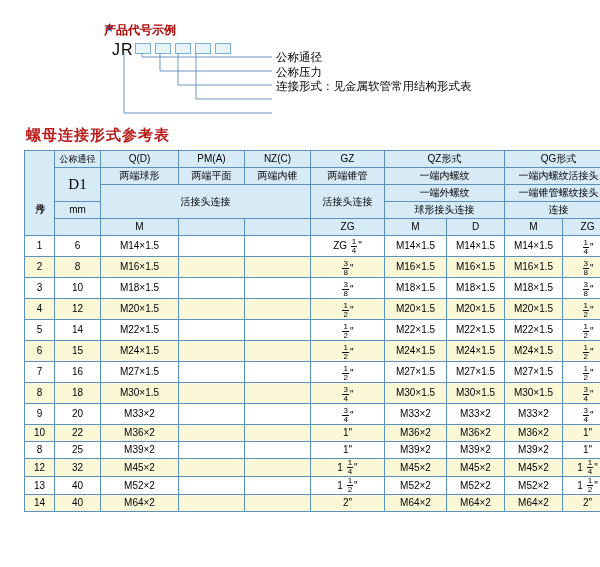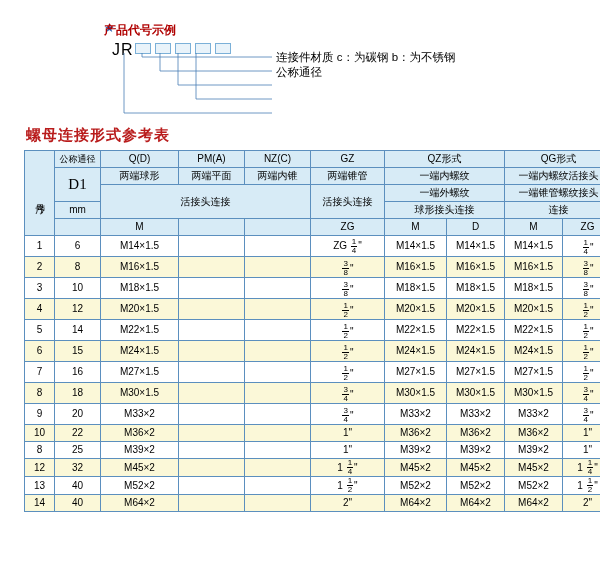--- a/index.html
+++ b/index.html
@@ -169,22 +169,23 @@
 
       <path d="M178,53 L178,85 L272,85"></path>
 
       <path d="M196,53 L196,99 L272,99"></path>
 
       <path d="M124,53 L124,113 L272,113"></path>
     </g>
   </svg>
 
   <div class="legend">
-    <div>连接件材质  c：为碳钢  b：为不锈钢</div>
     <div>公称通径</div>
+    <div>公称压力</div>
+    <div>连接形式：见金属软管常用结构形式表</div>
   </div>
 </div>
 
 <div class="table-heading">螺母连接形式参考表</div>
 
 <table class="main">
   <colgroup>
     <col class="serial">
       <col class="dn">
     <col class="c-qd">

